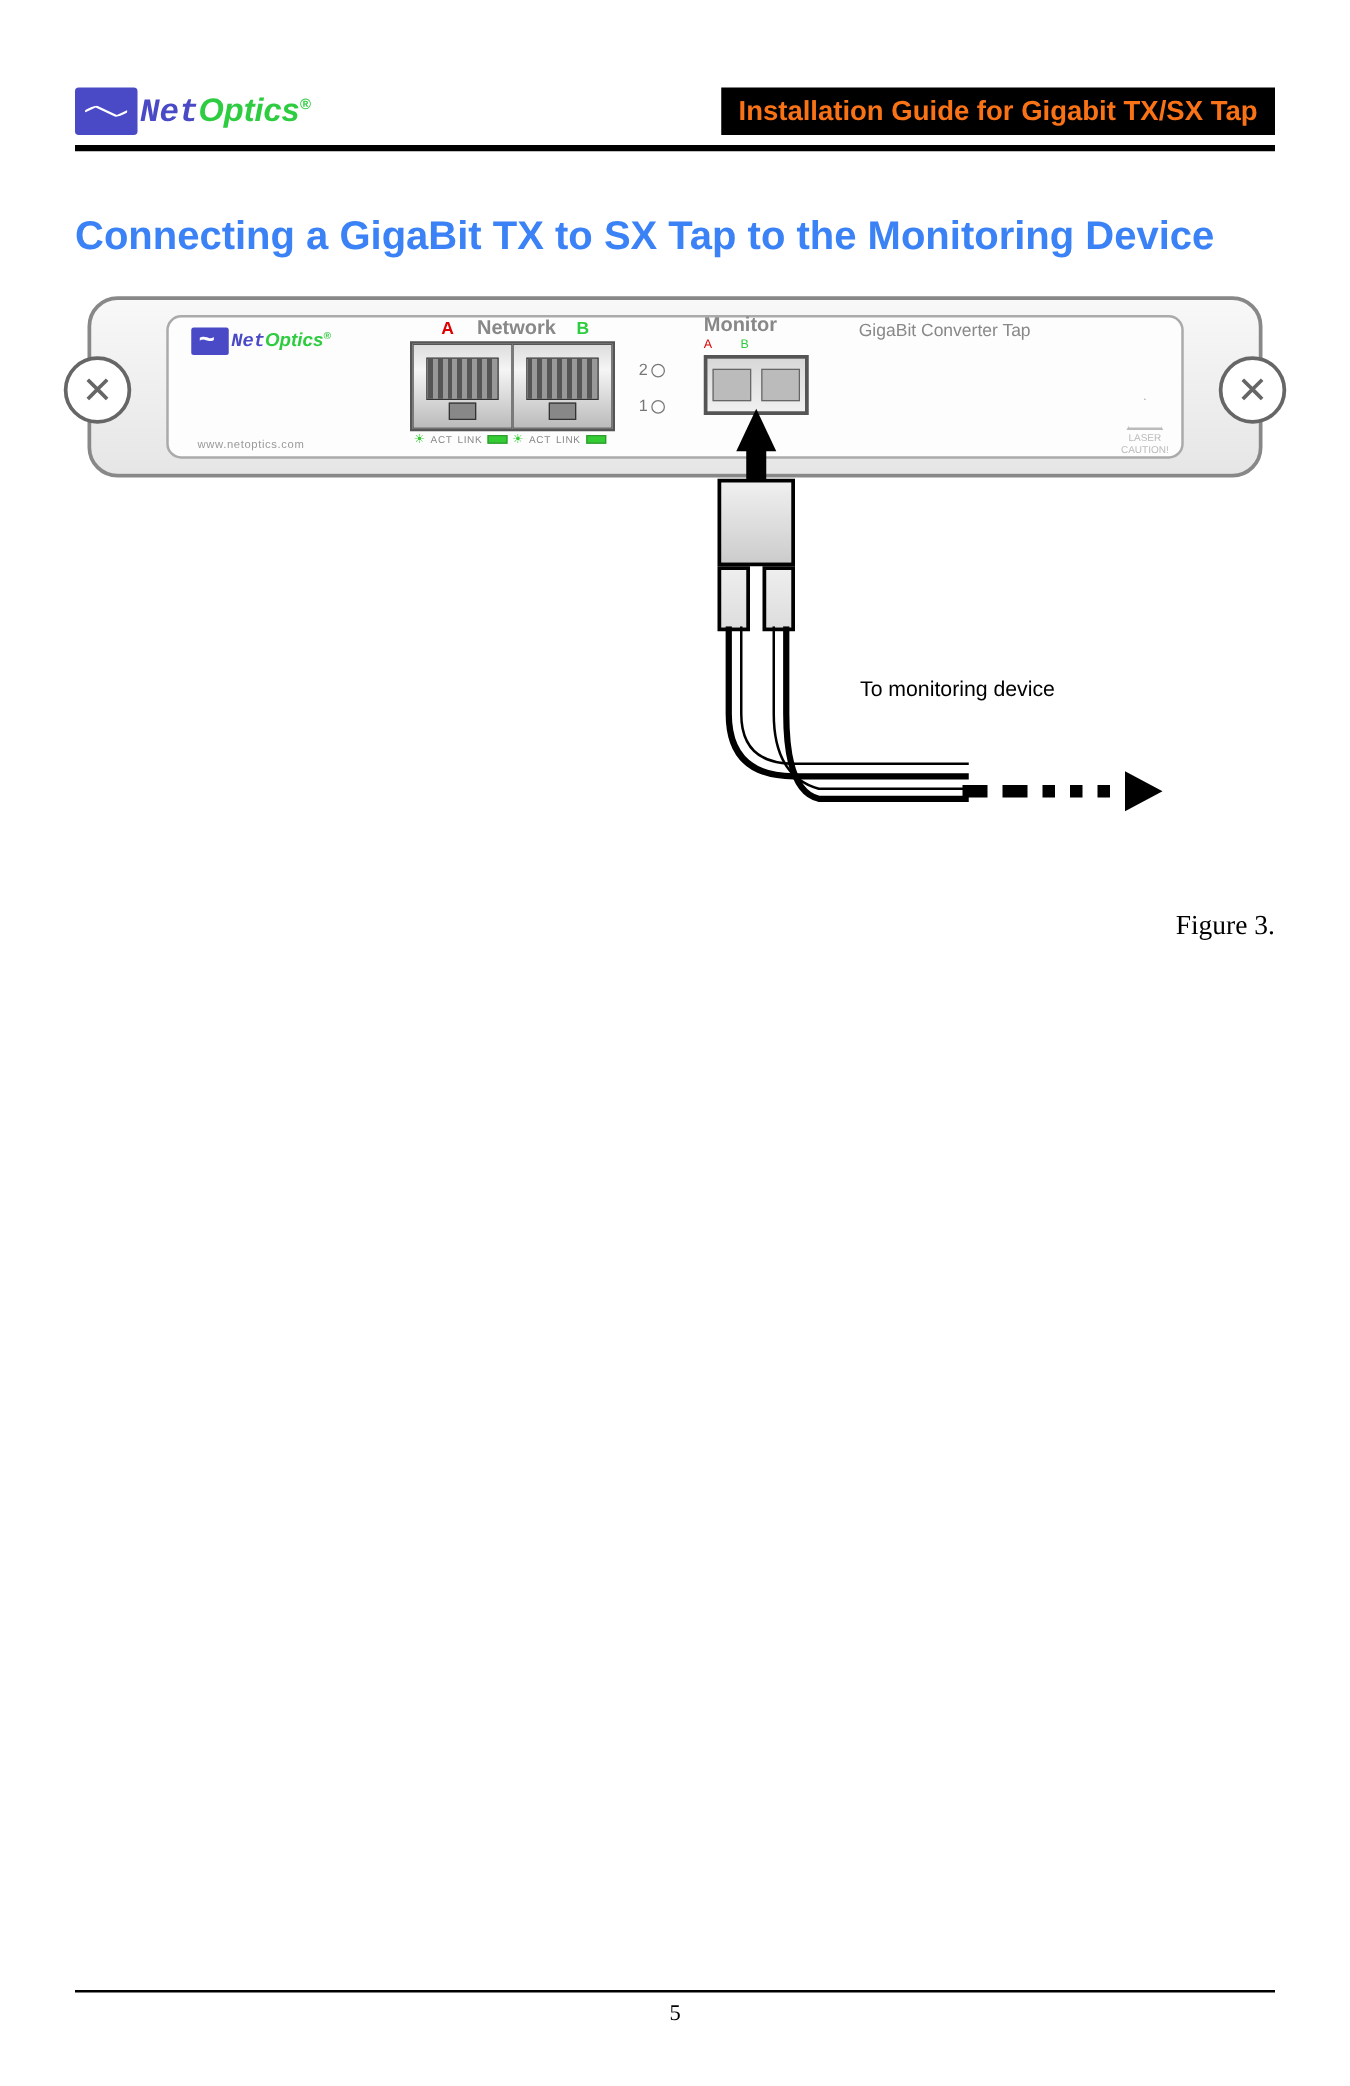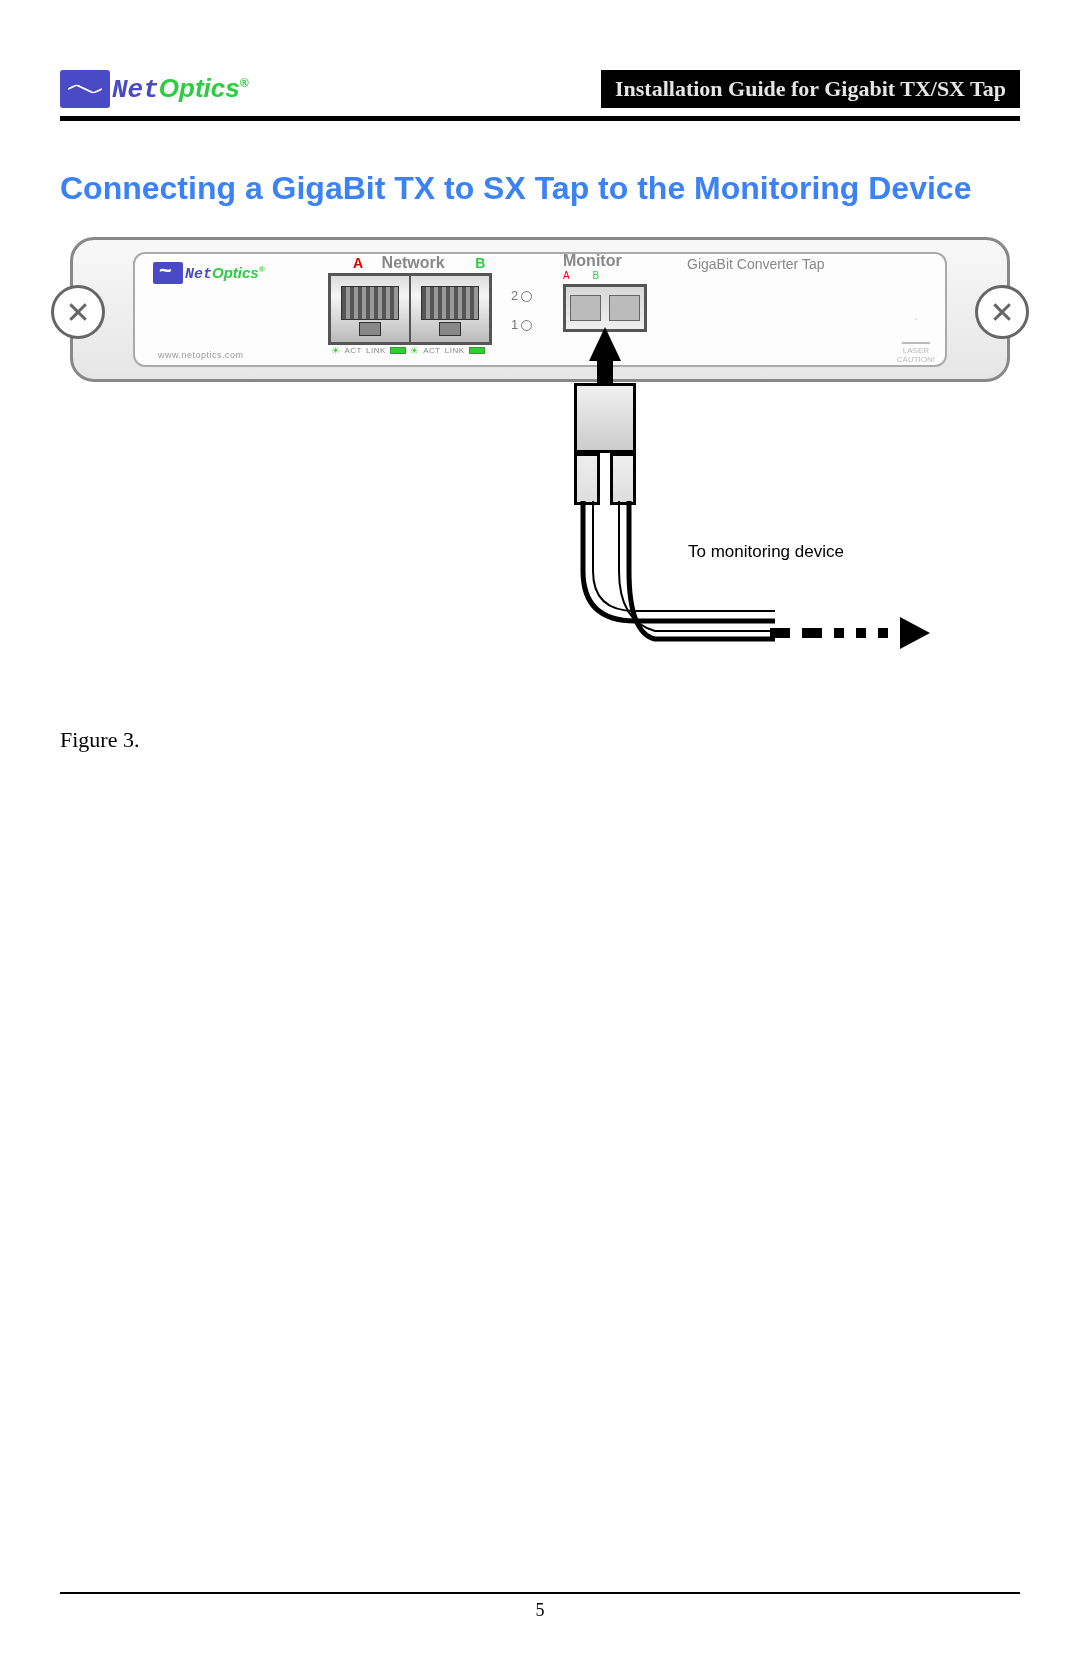--- a/index.html
+++ b/index.html
@@ -43,26 +43,25 @@
       background: #fff;
       border-radius: 50%;
       clip-path: polygon(0 40%, 25% 0, 50% 40%, 75% 80%, 100% 40%, 100% 60%, 75% 100%, 50% 60%, 25% 20%, 0 60%);
     }
     .logo-text { font-size: 26px; font-weight: bold; font-style: italic; }
     .logo-net { color: #4a4ac7; font-family: Liberation Mono, monospace; }
     .logo-optics { color: #2ecc40; }
     .logo-reg { font-size: 12px; vertical-align: super; color: #2ecc40; }
     .header-title {
       background: #000;
-      color: #e5e5e5;
+      color: #f97316;
       font-weight: bold;
       font-size: 22px;
       padding: 6px 14px;
       flex: 0 0 auto;
-      font-family: Liberation Serif, serif;
     }
     .thick-rule {
       border: none;
       border-top: 5px solid #000;
       margin-bottom: 48px;
     }
     .section-heading {
       font-family: Arial, sans-serif;
       font-weight: 900;
       font-size: 32px;
@@ -124,21 +123,21 @@
       left: 85px; top: 110px;
       font-size: 9px; color: #999;
       letter-spacing: 0.5px;
     }
     .nw-label-row {
       position: absolute;
       left: 280px; top: 14px;
       font-size: 16px; font-weight: bold;
     }
     .nw-a { color: #d00; margin-right: 14px; font-size: 14px;}
-    .nw-t { color: #888; margin-right: 26px; }
+    .nw-t { color: #888; margin-right: 12px; }
     .nw-b { color: #2ecc40; font-size: 14px;}
     .rj45-pair {
       position: absolute;
       left: 255px; top: 33px;
       display: flex;
       border: 2px solid #555;
       background: #eee;
     }
     .rj45 {
       width: 80px; height: 68px;
@@ -263,21 +262,21 @@
     }
     .dash-seg { width: 20px; height: 10px; background: #000; margin-right: 12px; }
     .dash-seg.s { width: 10px; }
     .dash-tri {
       width: 0; height: 0;
       border-top: 16px solid transparent;
       border-bottom: 16px solid transparent;
       border-left: 30px solid #000;
     }
     .fig-caption {
-      text-align: left;
+      text-align: right;
       font-family: 'Times New Roman', serif;
       font-size: 22px;
       margin-top: 70px;
     }
     .footer {
       position: absolute;
       left: 60px; right: 60px; bottom: 48px;
       text-align: center;
     }
     .thin-rule { border: none; border-top: 2px solid #000; margin-bottom: 6px; }

